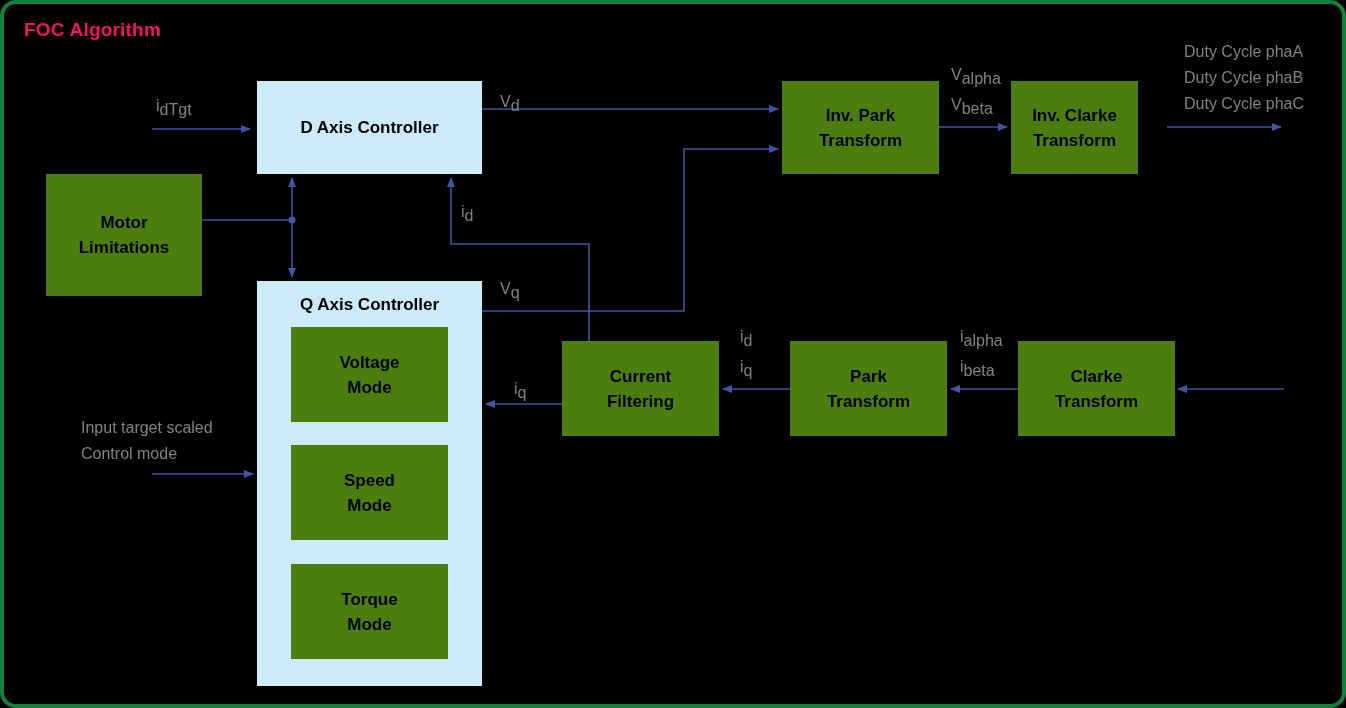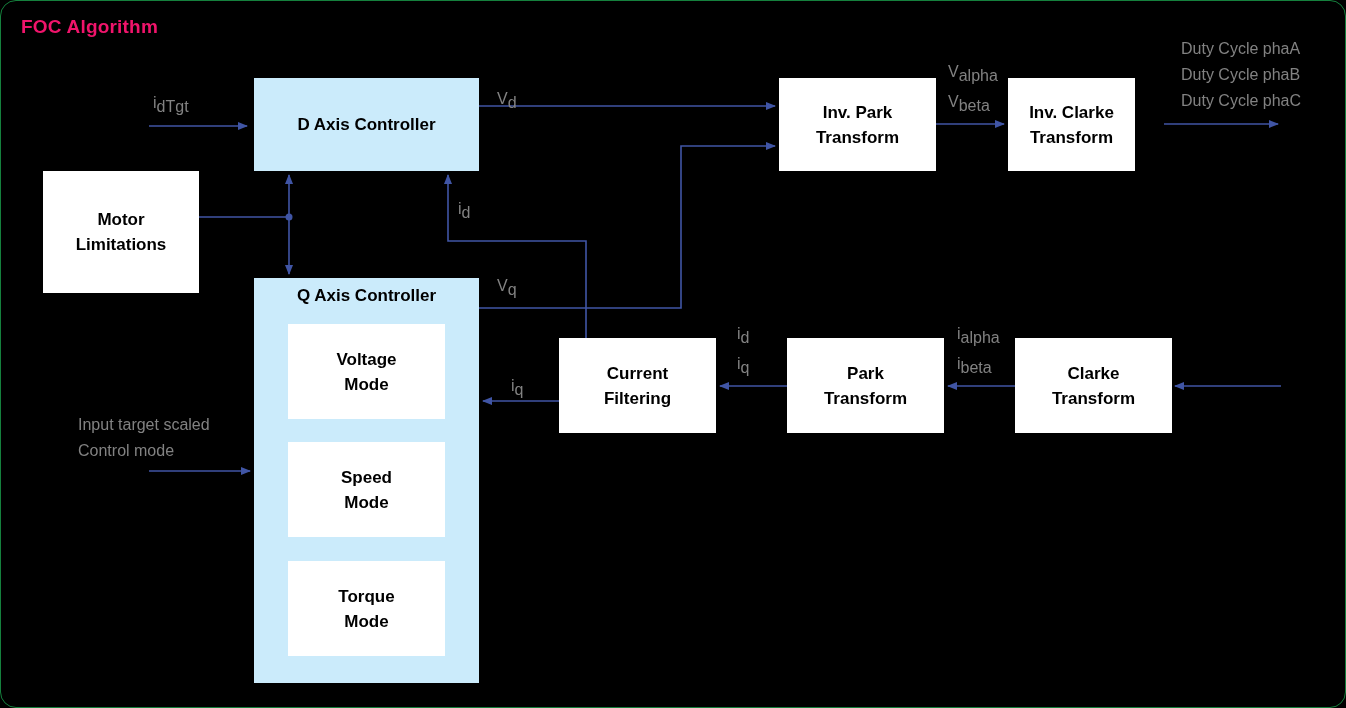--- a/index.html
+++ b/index.html
@@ -3,21 +3,21 @@
 <meta charset="utf-8">
 <style>
   * { margin:0; padding:0; box-sizing:border-box; }
   html,body { background:#000; }
   body { font-family:"Liberation Sans", sans-serif; }
 
   .canvas {
     position:relative;
     width:1346px; height:708px;
     background:#000000;
-    border:1px solid #15803d;
+    border:4px solid #15803d;
     border-radius:16px;
     overflow:hidden;
   }
 
   .title {
     position:absolute; left:20px; top:15px;
     color:#F0146B; font-size:19px; font-weight:bold;
     letter-spacing:0.2px;
   }
 
@@ -26,24 +26,24 @@
   .junction { fill:#4055A5; }
 
   .block {
     position:absolute;
     display:flex; align-items:center; justify-content:center;
     text-align:center;
     color:#000; font-weight:bold; font-size:17px; line-height:25px;
   }
   .block span { white-space:pre-line; }
   .light  { background:#CBEBFB; }
-  .medium { background:#ffffff; }
+  .medium { background:#4d7c0f; }
 
   .qaxis { align-items:flex-start; }
-  .qaxis > .qaxis-label { margin-top:5px; width:100%;text-align:center; }
+  .qaxis > .qaxis-label { margin-top:11px; width:100%;text-align:center; }
   .qaxis .block { position:absolute; }
 
   .sig {
     position:absolute;
     color:#828282; font-size:16px; line-height:26px;
     white-space:nowrap;
   }
   .sig sub { font-size:16px; }
 </style>
 </head>

